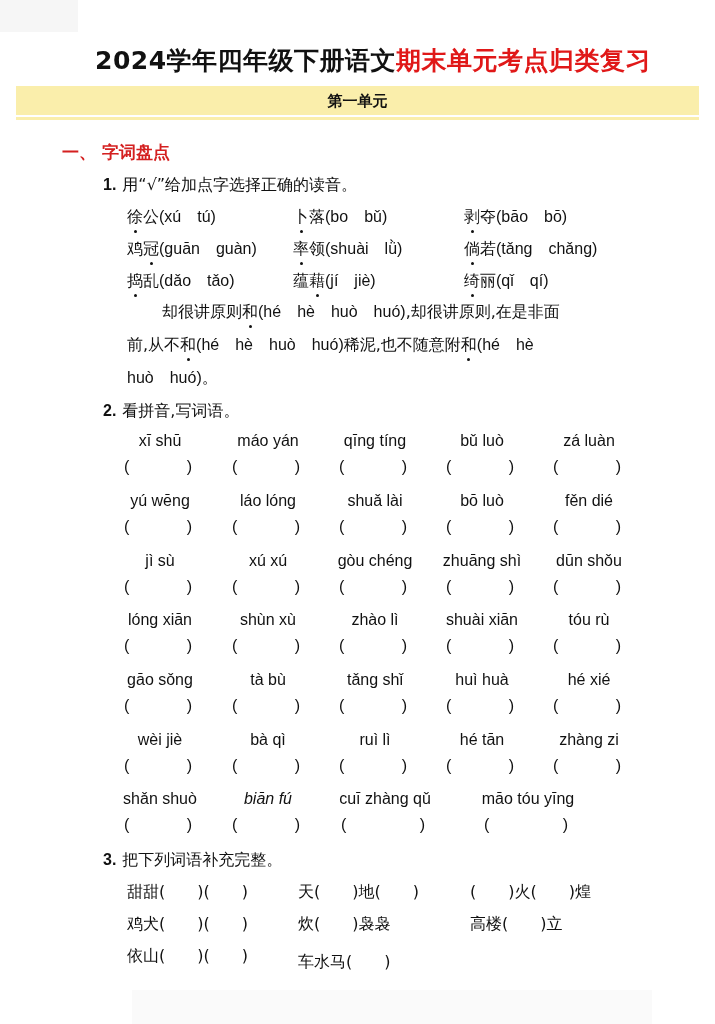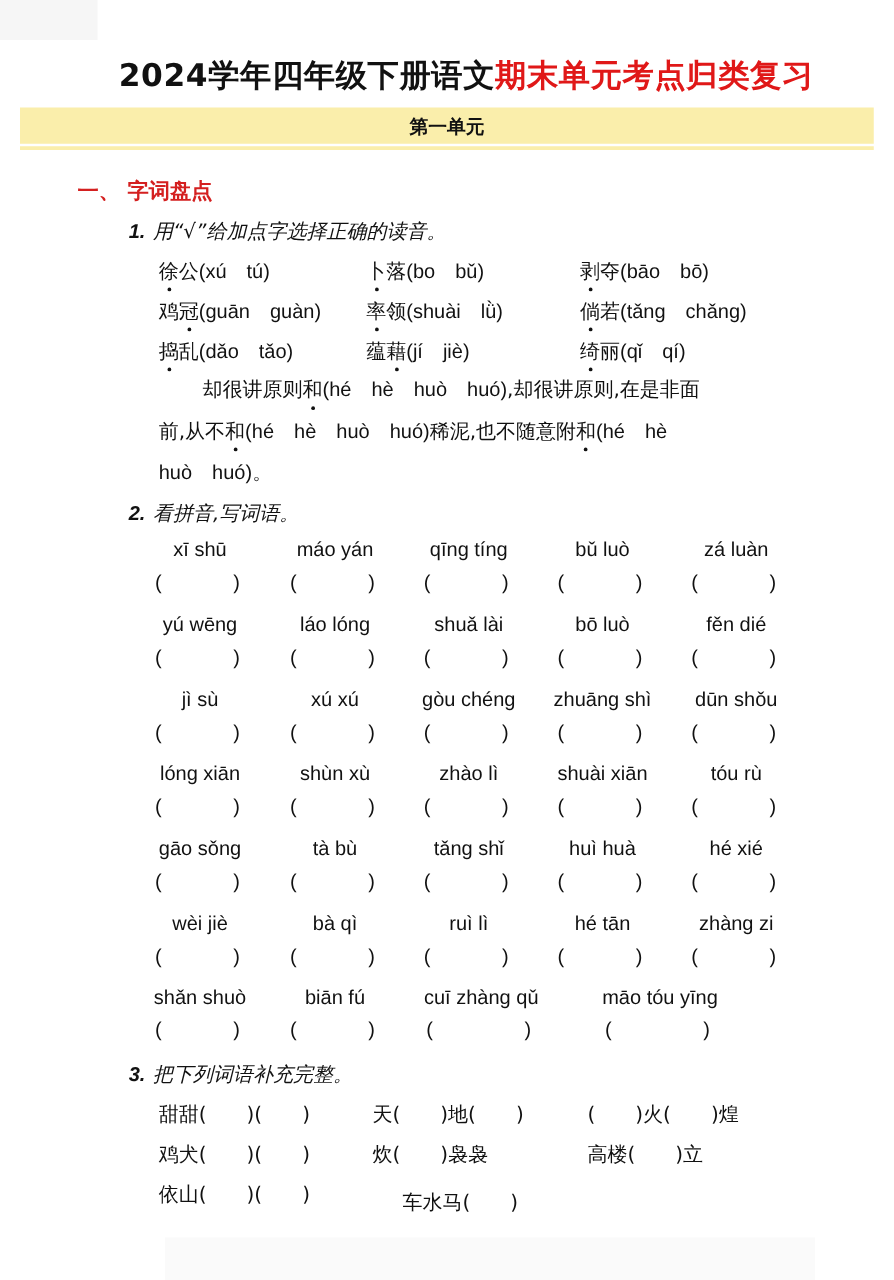--- a/index.html
+++ b/index.html
@@ -4,21 +4,21 @@
 <style>
   html,body{margin:0;padding:0;background:#fff;}
   body{width:715px;height:1024px;position:relative;overflow:hidden;font-family:"DejaVu Sans","Liberation Sans",sans-serif;color:#111;}
   .abs{position:absolute;white-space:nowrap;}
   .title{left:95px;top:44px;font-size:25px;font-weight:bold;letter-spacing:0.5px;color:#111;}
   .title .red{color:#e01818;}
   .unit-bar{left:16px;top:86px;width:683px;height:29px;background:#faeeab;}
   .unit-line{left:16px;top:117px;width:683px;height:3px;background:#faeeab;}
   .unit-label{left:0;top:92px;width:715px;text-align:center;font-family:"DejaVu Serif","Liberation Serif",serif;font-weight:bold;font-size:15px;}
   .sec-title{left:62px;top:141px;font-size:17px;font-weight:bold;color:#d42020;font-family:"DejaVu Serif","Liberation Serif",serif;}
-  .q{font-size:16px;font-style:italic;}
+  .q{font-size:16px;}
   .q .num{font-weight:bold;font-family:"Liberation Sans",sans-serif;margin-right:6px;}
   .row{font-size:16px;}
   .dot{position:relative;display:inline-block;}
   .dot::after{content:"";position:absolute;left:50%;bottom:-5px;width:3px;height:3px;margin-left:-1.5px;border-radius:50%;background:#111;}
   .py{font-family:"Liberation Sans","DejaVu Sans",sans-serif;}
   .cell{position:absolute;width:106px;text-align:center;font-size:16px;font-family:"Liberation Sans","DejaVu Sans",sans-serif;}
   .paren{position:absolute;font-size:16px;font-family:"Liberation Sans",sans-serif;}
   .paren span{position:absolute;top:0;}
   .fill{font-size:16px;}
   .corner{left:0;top:0;width:78px;height:32px;background:#f6f6f6;}
@@ -206,21 +206,21 @@
     <div class="cell" style="left: 536px; top: 731px;">zhàng zi</div>
     <div class="paren" style="left: 553px; top: 757px; width: 68px; height: 20px;">
       <span style="left:0">(</span>
       <span style="right:0">)</span>
     </div>
     <div class="cell" style="left: 107px; top: 790px;">shǎn shuò</div>
     <div class="paren" style="left: 124px; top: 816px; width: 68px; height: 20px;">
       <span style="left:0">(</span>
       <span style="right:0">)</span>
     </div>
-    <div class="cell" style="left: 215px; top: 790px;">biān fú</div>
+    <div class="cell" style="left: 215px; top: 790px; font-style: italic;">biān fú</div>
     <div class="paren" style="left: 232px; top: 816px; width: 68px; height: 20px;">
       <span style="left:0">(</span>
       <span style="right:0">)</span>
     </div>
     <div class="cell" style="left: 320px; top: 790px; width: 130px;">cuī zhàng qǔ</div>
     <div class="paren" style="left: 341px; top: 816px; width: 84px; height: 20px;">
       <span style="left:0">(</span>
       <span style="right:0">)</span>
     </div>
     <div class="cell" style="left: 463px; top: 790px; width: 130px;">māo tóu yīng</div>
@@ -233,16 +233,16 @@
 <div class="abs q" style="left:103px;top:850px;"><span class="num">3.</span><span>把下列词语补充完整。</span></div>
 
 <div id="q3rows">
     <div class="abs fill" style="left: 127px; top: 882px;">甜甜(　　)(　　)</div>
     <div class="abs fill" style="left: 298px; top: 882px;">天(　　)地(　　)</div>
     <div class="abs fill" style="left: 470px; top: 882px;">(　　)火(　　)煌</div>
     <div class="abs fill" style="left: 127px; top: 914px;">鸡犬(　　)(　　)</div>
     <div class="abs fill" style="left: 298px; top: 914px;">炊(　　)袅袅</div>
     <div class="abs fill" style="left: 470px; top: 914px;">高楼(　　)立</div>
     <div class="abs fill" style="left: 127px; top: 946px;">依山(　　)(　　)</div>
-    <div class="abs fill" style="left: 298px; top: 952px; margin-left: 24px;">车水马(　　)</div>
+    <div class="abs fill" style="left: 298px; top: 952px;">车水马(　　)</div>
   </div>
 
 <div class="abs bottom-box"></div>
 
 </body></html>

